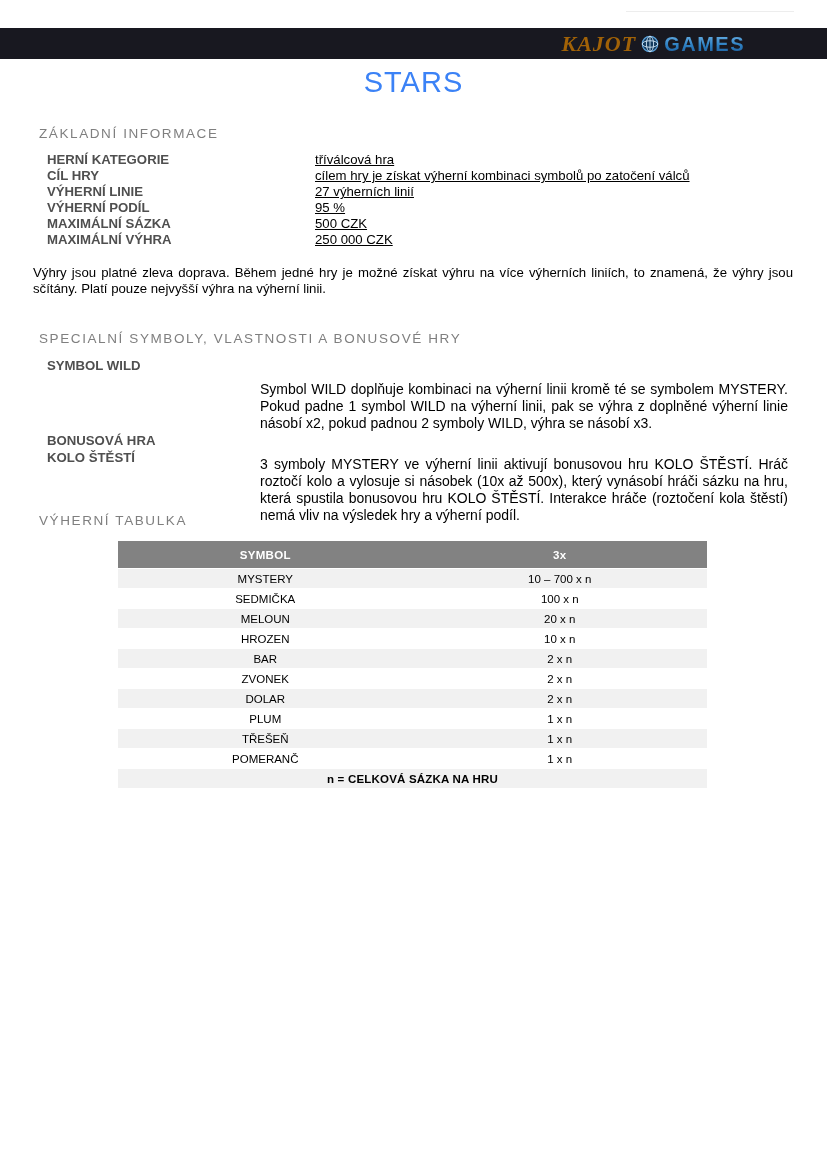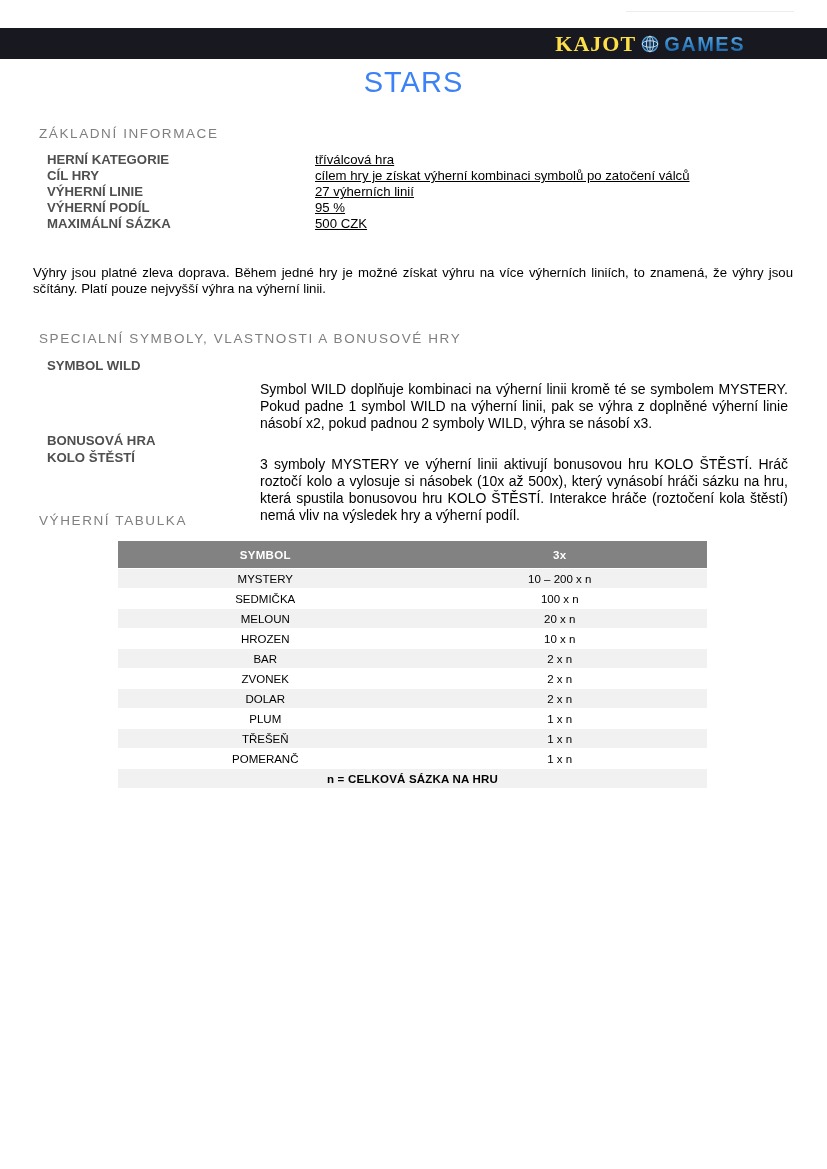--- a/index.html
+++ b/index.html
@@ -20,22 +20,22 @@
   
   .topbar {
     position:absolute; top:28px; left:0; width:827px; height:31px;
     background:#181820;
     display:flex; align-items:center; justify-content:flex-end;
     padding-right:82px;
   }
   .logo { display:flex; align-items:center; gap:5px; }
   .logo-kajot {
     font-family:"Liberation Serif", serif;
-    font-weight:bold; 
-    color:#fde047; font-size:22px; letter-spacing:1px; line-height:1;
+    font-weight:bold; font-style:italic;
+    color:#a16207; font-size:22px; letter-spacing:1px; line-height:1;
   }
   .globe { width:18px; height:18px; display:block; }
   .logo-games {
     font-weight:bold; font-size:20px; letter-spacing:1.5px; line-height:1;
     color:#2e81c4;
   }
   @supports ((-webkit-background-clip:text)) {
     .logo-games {
       background:linear-gradient(#6cb2e6 0%, #2e81c4 55%, #1d5f9e 100%);
       -webkit-background-clip:text; background-clip:text; color:transparent;
@@ -129,20 +129,24 @@
         <span class="info-value">27 výherních linií</span>
       </div>
       <div class="info-row">
         <span class="info-label">VÝHERNÍ PODÍL</span>
         <span class="info-value">95 %</span>
       </div>
       <div class="info-row">
         <span class="info-label">MAXIMÁLNÍ SÁZKA</span>
         <span class="info-value">500 CZK</span>
       </div>
+      <div class="info-row">
+        <span class="info-label">MAXIMÁLNÍ VÝHRA</span>
+        <span class="info-value">250 000 CZK</span>
+      </div>
     </div>
 
   <div class="intro">Výhry jsou platné zleva doprava. Během jedné hry je možné získat výhru na více výherních liniích, to znamená, že výhry jsou sčítány. Platí pouze nejvyšší výhra na výherní linii.</div>
 
   <div class="section-heading h-special">SPECIALNÍ SYMBOLY, VLASTNOSTI A BONUSOVÉ HRY</div>
   <div class="sp-rows" id="sp-rows">
       <div class="sp-row">
         <div class="sp-label">
           <div>SYMBOL WILD</div>
         </div>
@@ -161,21 +165,21 @@
   <table class="paytable">
     <thead>
         <tr id="pt-head">
           <th class="col">SYMBOL</th>
           <th class="col">3x</th>
         </tr>
       </thead>
     <tbody id="pt-body">
         <tr class="alt">
           <td>MYSTERY</td>
-          <td>10 – 200 x n</td>
+          <td>10 – 700 x n</td>
         </tr>
         <tr class="plain">
           <td>SEDMIČKA</td>
           <td>100 x n</td>
         </tr>
         <tr class="alt">
           <td>MELOUN</td>
           <td>20 x n</td>
         </tr>
         <tr class="plain">

